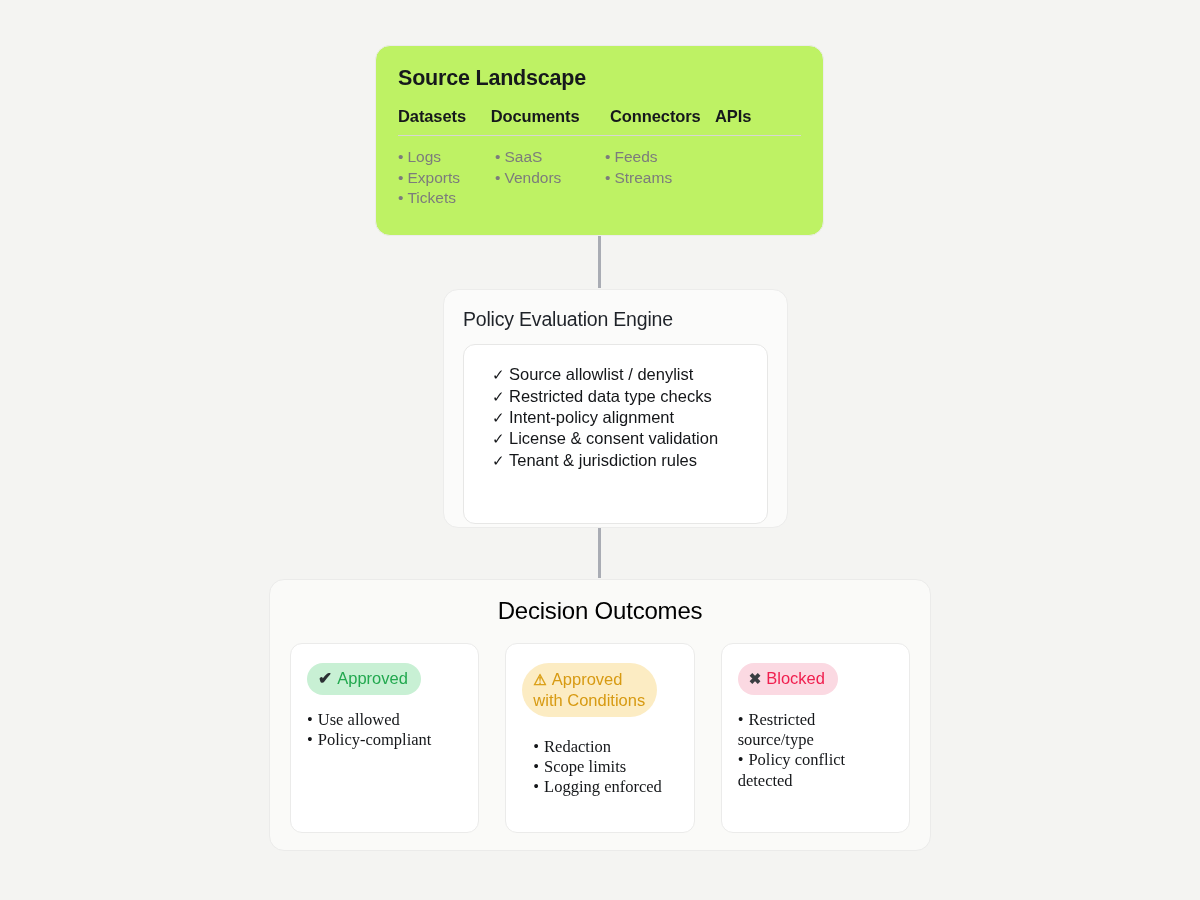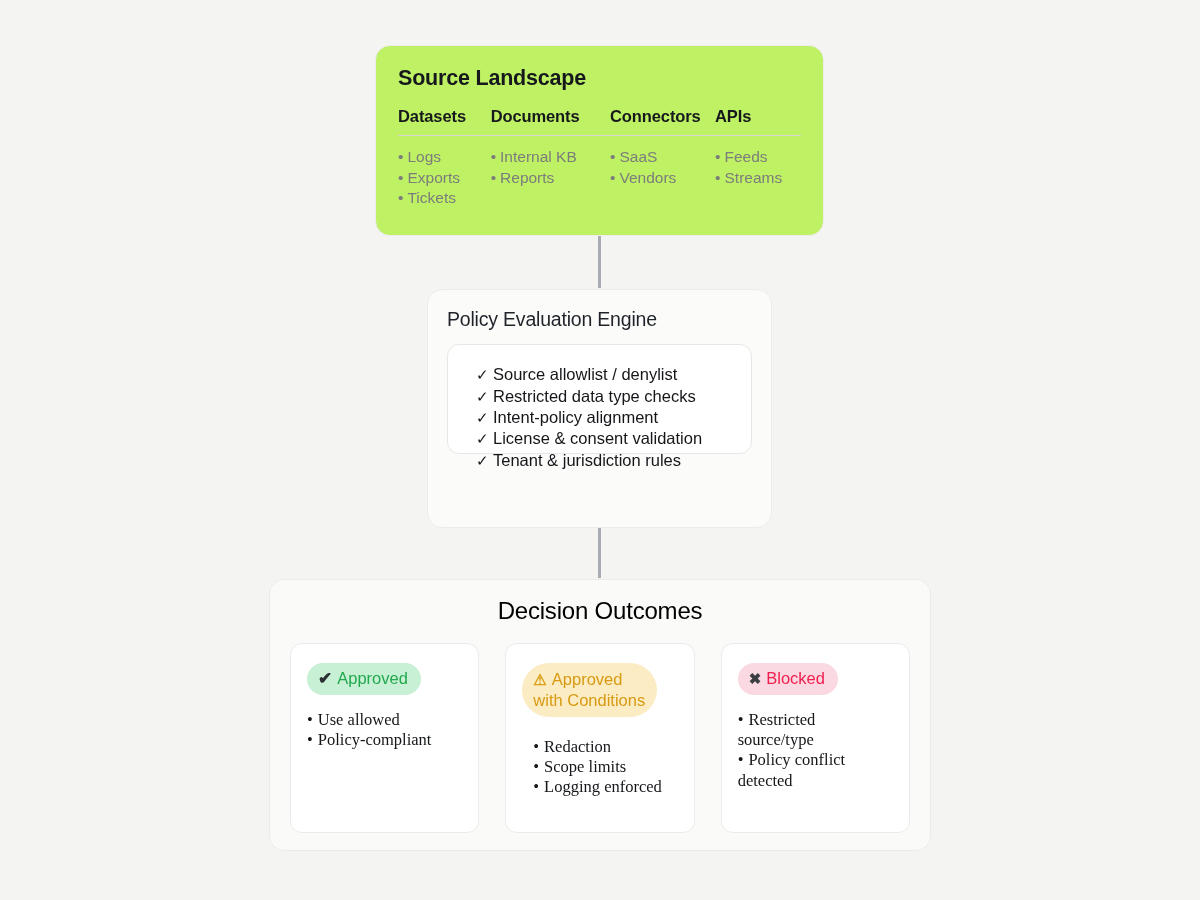--- a/index.html
+++ b/index.html
@@ -82,21 +82,21 @@
     width: 3px;
     background: #a9acb4;
     left: 598px;
   }
   .connector.top { top: 236px; height: 52px; }
   .connector.bottom { top: 528px; height: 50px; }
 
   
   .engine-card {
     position: absolute;
-    left: 427px;
+    left: 443px;
     top: 289px;
     width: 345px;
     height: 239px;
     box-sizing: border-box;
     background: #fbfbfa;
     border: 1px solid #ececeb;
     border-radius: 15px;
     padding: 18px 19px;
   }
   .engine-title {
@@ -106,21 +106,21 @@
     letter-spacing: -0.2px;
     margin: 0 0 14px 0;
     line-height: 1.15;
   }
   .engine-inner {
     box-sizing: border-box;
     background: #ffffff;
     border: 1px solid #e7e7e6;
     border-radius: 12px;
     padding: 19px 2px 19px 28px;
-    height: 110px;
+    height: 180px;
   }
   .check-item {
     font-size: 16.5px;
     color: #141619;
     line-height: 20.3px;
     white-space: nowrap;
   }
   .check-mark {
     display: inline-block;
     width: 17px;
@@ -219,24 +219,20 @@
       <div class="col-head src-col c3">APIs</div>
     </div>
 
     <div class="source-rule"></div>
 
     <div class="source-lists">
       <div class="src-col c0">
         <div class="src-item"><span class="bdot">•</span><span>Logs</span></div>
         <div class="src-item"><span class="bdot">•</span><span>Exports</span></div>
         <div class="src-item"><span class="bdot">•</span><span>Tickets</span></div>
-      </div>
-      <div class="src-col c1">
-        <div class="src-item"><span class="bdot">•</span><span>Internal KB</span></div>
-        <div class="src-item"><span class="bdot">•</span><span>Reports</span></div>
       </div>
       <div class="src-col c2">
         <div class="src-item"><span class="bdot">•</span><span>SaaS</span></div>
         <div class="src-item"><span class="bdot">•</span><span>Vendors</span></div>
       </div>
       <div class="src-col c3">
         <div class="src-item"><span class="bdot">•</span><span>Feeds</span></div>
         <div class="src-item"><span class="bdot">•</span><span>Streams</span></div>
       </div>
     </div>

